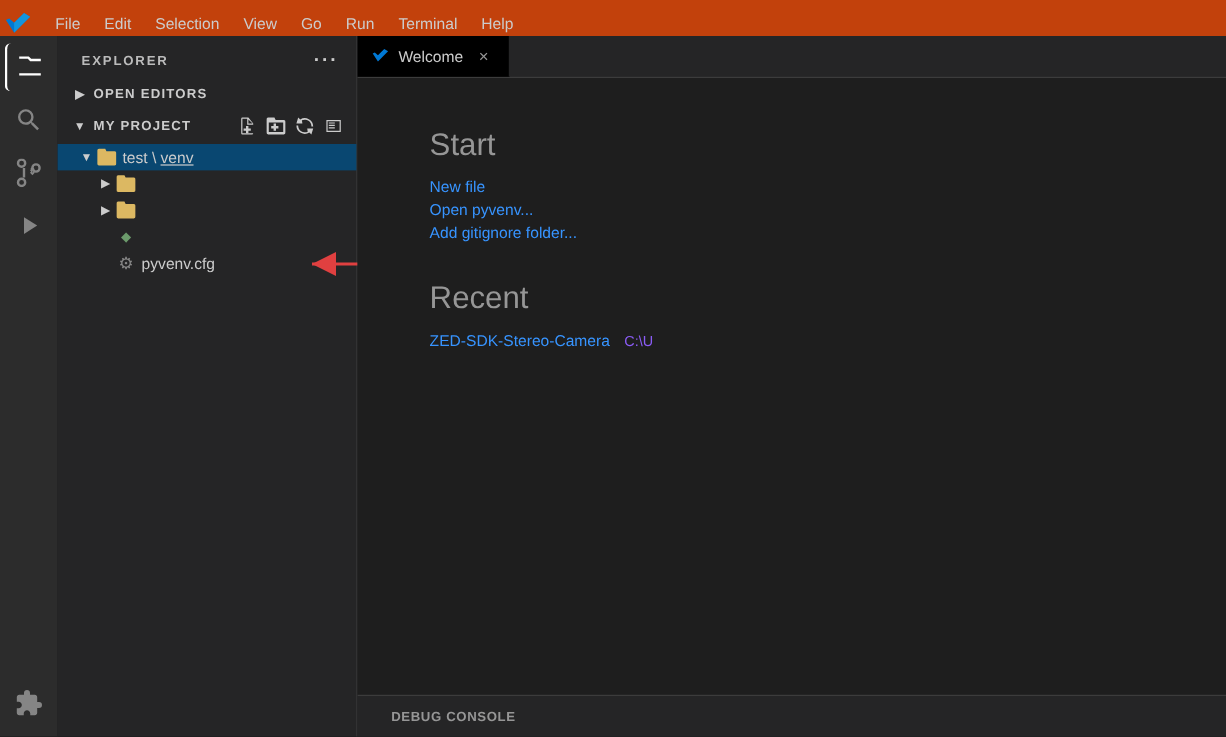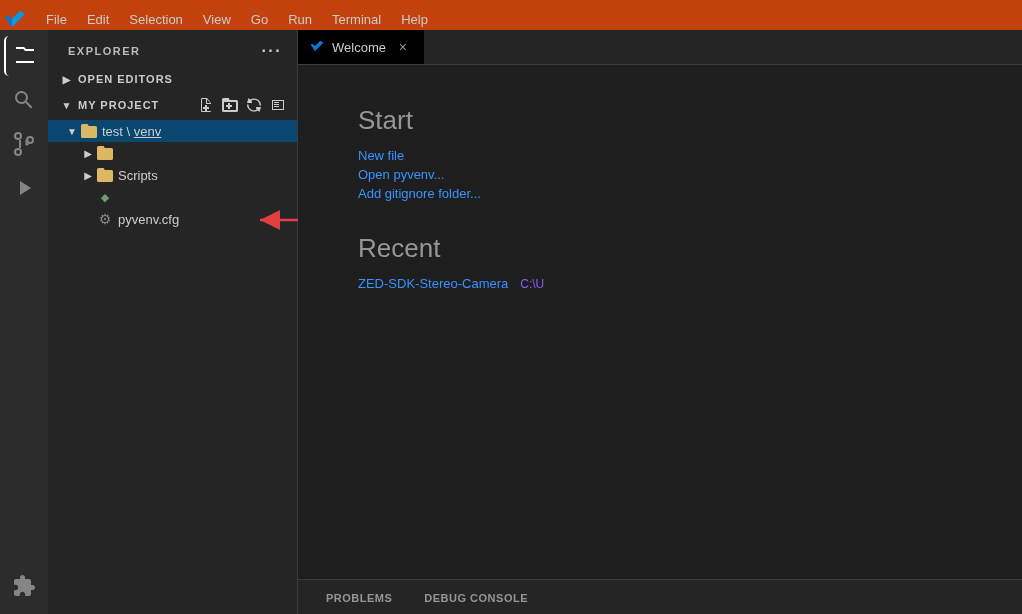--- a/index.html
+++ b/index.html
@@ -455,21 +455,20 @@
     </div>
 
     <div class="tree-item">
       <div class="tree-indent" style="width:32px"></div>
       <div class="tree-chevron">▶</div>
       <div class="tree-icon" style="color:#dcb862;">
         <svg width="16" height="16" viewBox="0 0 16 16" fill="currentColor">
             <path d="M14.5 3H7.71l-1-2H1.5A1.5 1.5 0 000 2.5v11A1.5 1.5 0 001.5 15h13a1.5 1.5 0 001.5-1.5v-9A1.5 1.5 0 0014.5 3z"></path>
           </svg>
       </div>
-      <div class="tree-label">Scripts</div>
     </div>
 
     <div class="tree-item">
       <div class="tree-indent" style="width:32px"></div>
       <div class="tree-chevron" style="visibility:hidden;"></div>
       <div class="tree-icon" style="color:#6c9b6c; font-size:11px;">
         ◆
       </div>
     </div>
 
@@ -517,17 +516,16 @@
       <div class="welcome-section">
         <div class="welcome-section-title">Recent</div>
         <div class="recent-item">
           <span class="recent-name">ZED-SDK-Stereo-Camera</span>
           <span class="recent-path">C:\U</span>
         </div>
       </div>
     </div>
 
     <div class="bottom-panel">
-      <div class="panel-tab">PROBLEMS</div>
       <div class="panel-tab">DEBUG CONSOLE</div>
     </div>
   </div>
 </div>
 
 </body></html>

